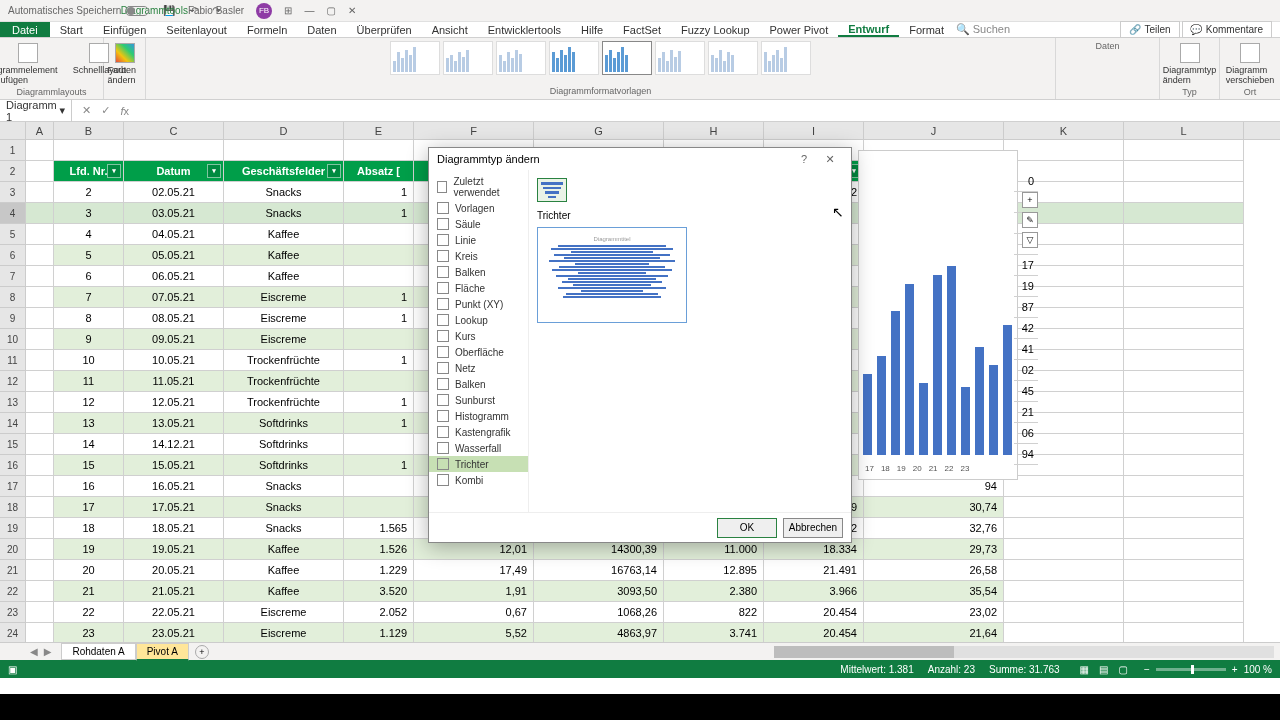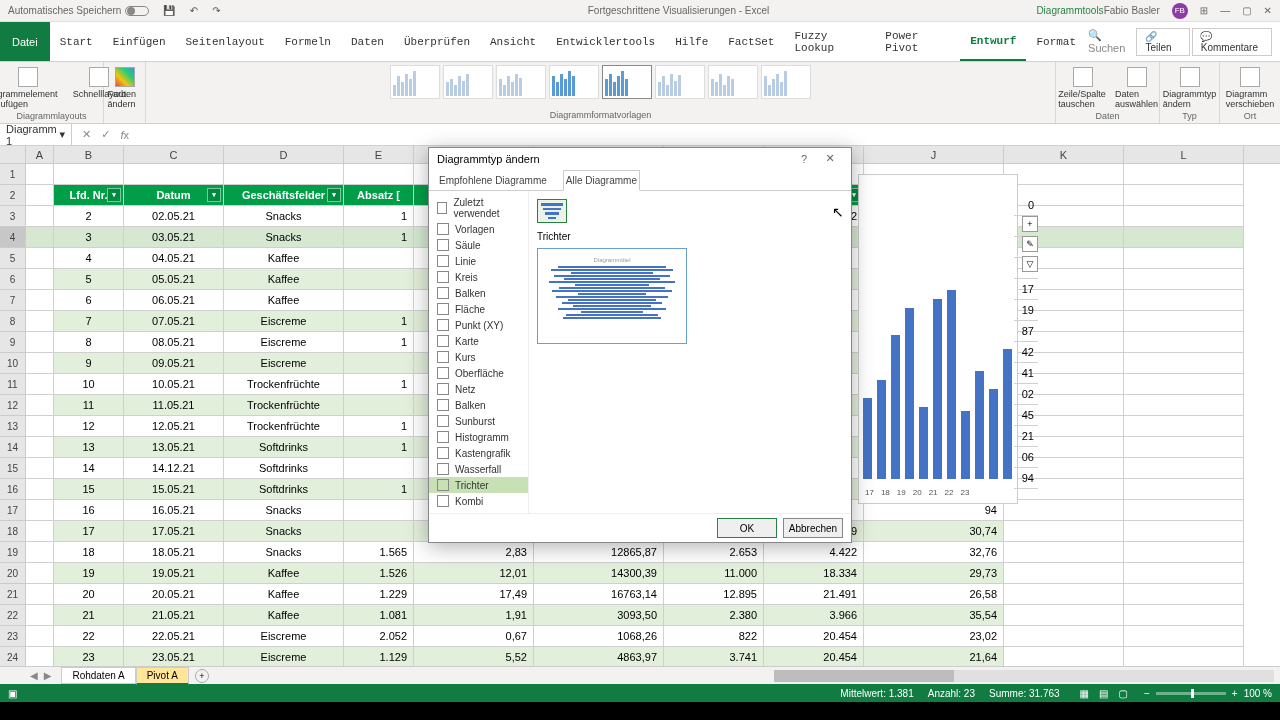--- a/index.html
+++ b/index.html
@@ -11,23 +11,23 @@
 .titlebar .autosave { display: flex; align-items: center; gap: 4px; }
 .titlebar .toggle { width: 24px; height: 10px; border: 1px solid #888; border-radius: 6px; position: relative; }
 .titlebar .toggle::after { content: ''; width: 8px; height: 8px; background: #888; border-radius: 50%; position: absolute; left: 1px; top: 0; }
 .titlebar .qat { display: flex; gap: 14px; margin-left: 14px; color: #555; }
 .titlebar .center { flex: 1; text-align: center; color: #666; }
 .titlebar .tools { color: #2a8241; margin-left: -100px; }
 .titlebar .right { display: flex; gap: 12px; align-items: center; }
 .titlebar .avatar { width: 16px; height: 16px; background: #8e3ba5; border-radius: 50%; display: inline-flex; align-items: center; justify-content: center; color: #fff; font-size: 8px; }
 
 
-.ribbon-tabs { height: 40px; background: #fff; display: flex; align-items: center; font-size: 11px; border-bottom: 1px solid #d0d0d0; }
+.ribbon-tabs { height: 16px; background: #fff; display: flex; align-items: center; font-size: 11px; border-bottom: 1px solid #d0d0d0; }
 .ribbon-tabs .file-tab { background: #107c41; color: #fff; padding: 4px 12px; height: 100%; display: flex; align-items: center; }
-.ribbon-tabs .tab { padding: 0 10px; color: #333; cursor: pointer; height: 100%; display: flex; align-items: center; font-family: Liberation Mono, monospace; }
+.ribbon-tabs .tab { padding: 0 10px; color: #333; cursor: pointer; height: 100%; display: flex; align-items: center; }
 .ribbon-tabs .tab.active { color: #107c41; font-weight: 600; border-bottom: 2px solid #107c41; }
 .ribbon-tabs .right { margin-left: auto; display: flex; gap: 2px; padding-right: 8px; }
 .ribbon-tabs .right-btn { padding: 2px 8px; border: 1px solid #ccc; font-size: 10px; color: #333; }
 .ribbon-tabs .search { margin-left: 2px; color: #888; }
 
 
 .ribbon { height: 62px; background: #f3f2f1; border-bottom: 1px solid #d0d0d0; display: flex; font-size: 9px; }
 .rgroup { border-right: 1px solid #d8d8d8; padding: 3px 6px; display: flex; flex-direction: column; justify-content: space-between; align-items: center; }
 .rgroup .lbl { color: #666; font-size: 9px; }
 .rgroup .icons { display: flex; gap: 4px; align-items: flex-start; }
@@ -125,21 +125,20 @@
   <div class="titlebar">
     <div class="autosave">
       <span>Automatisches Speichern</span>
       <div class="toggle"></div>
     </div>
     <div class="qat">
       <span>💾</span>
       <span>↶</span>
       <span>↷</span>
     </div>
-    <div class="center">Fortgeschrittene Visualisierungen - Excel</div>
     <div class="tools">Diagrammtools</div>
     <div class="right">
       <span>Fabio Basler</span>
       <span class="avatar">FB</span>
       <span>⊞</span>
       <span>—</span>
       <span>▢</span>
       <span>✕</span>
     </div>
   </div>
@@ -250,30 +249,20 @@
             <span style="height:40%"></span>
             <span style="height:60%"></span>
             <span style="height:80%"></span>
             <span style="height:50%"></span>
             <span style="height:90%"></span>
           </div>
       </div>
       <div class="lbl">Diagrammformatvorlagen</div>
     </div>
     <div class="rgroup" style="width:104px">
-      <div class="icons">
-        <div class="rbtn">
-            <div class="ic"></div>
-            <span>Zeile/Spalte tauschen</span>
-          </div>
-        <div class="rbtn">
-            <div class="ic"></div>
-            <span>Daten auswählen</span>
-          </div>
-      </div>
       <div class="lbl">Daten</div>
     </div>
     <div class="rgroup" style="width:60px">
       <div class="rbtn">
           <div class="ic"></div>
           <span>Diagrammtyp ändern</span>
         </div>
       <div class="lbl">Typ</div>
     </div>
     <div class="rgroup" style="width:60px;border-right:none">
@@ -625,21 +614,21 @@
   <div class="cell r wJ ">26,58</div>
   <div class="cell wK"></div>
           <div class="cell wL"></div>
         </div>
         <div class="row ">
           <div class="row-h">22</div>
           <div class="cell wA"></div>
   <div class="cell c wB band">21</div>
   <div class="cell c wC band">21.05.21</div>
   <div class="cell c wD band">Kaffee</div>
-  <div class="cell r wE band">1.081</div>
+  <div class="cell r wE band">3.520</div>
   <div class="cell r wF band">1,91</div>
   <div class="cell r wG band">3093,50</div>
   <div class="cell r wH band">2.380</div>
   <div class="cell r wI band">3.966</div>
   <div class="cell r wJ band">35,54</div>
   <div class="cell wK"></div>
           <div class="cell wL"></div>
         </div>
         <div class="row ">
           <div class="row-h">23</div>
@@ -718,24 +707,20 @@
     </div>
   </div>
 
   <div class="dialog">
     <div class="dlg-title">
       <span>Diagrammtyp ändern</span>
       <span class="sp"></span>
       <span class="hbtn">?</span>
       <span class="hbtn">✕</span>
     </div>
-    <div class="dlg-tabs">
-      <div class="dt">Empfohlene Diagramme</div>
-      <div class="dt active">Alle Diagramme</div>
-    </div>
     <div class="dlg-body">
       <div class="ct-list" id="ctlist">
           <div class="ct-item ">
             <div class="ci"></div>
             <span>Zuletzt verwendet</span>
           </div>
           <div class="ct-item ">
             <div class="ci"></div>
             <span>Vorlagen</span>
           </div>
@@ -758,21 +743,21 @@
           <div class="ct-item ">
             <div class="ci"></div>
             <span>Fläche</span>
           </div>
           <div class="ct-item ">
             <div class="ci"></div>
             <span>Punkt (XY)</span>
           </div>
           <div class="ct-item ">
             <div class="ci"></div>
-            <span>Karte</span>
+            <span>Lookup</span>
           </div>
           <div class="ct-item ">
             <div class="ci"></div>
             <span>Kurs</span>
           </div>
           <div class="ct-item ">
             <div class="ci"></div>
             <span>Oberfläche</span>
           </div>
           <div class="ct-item ">

